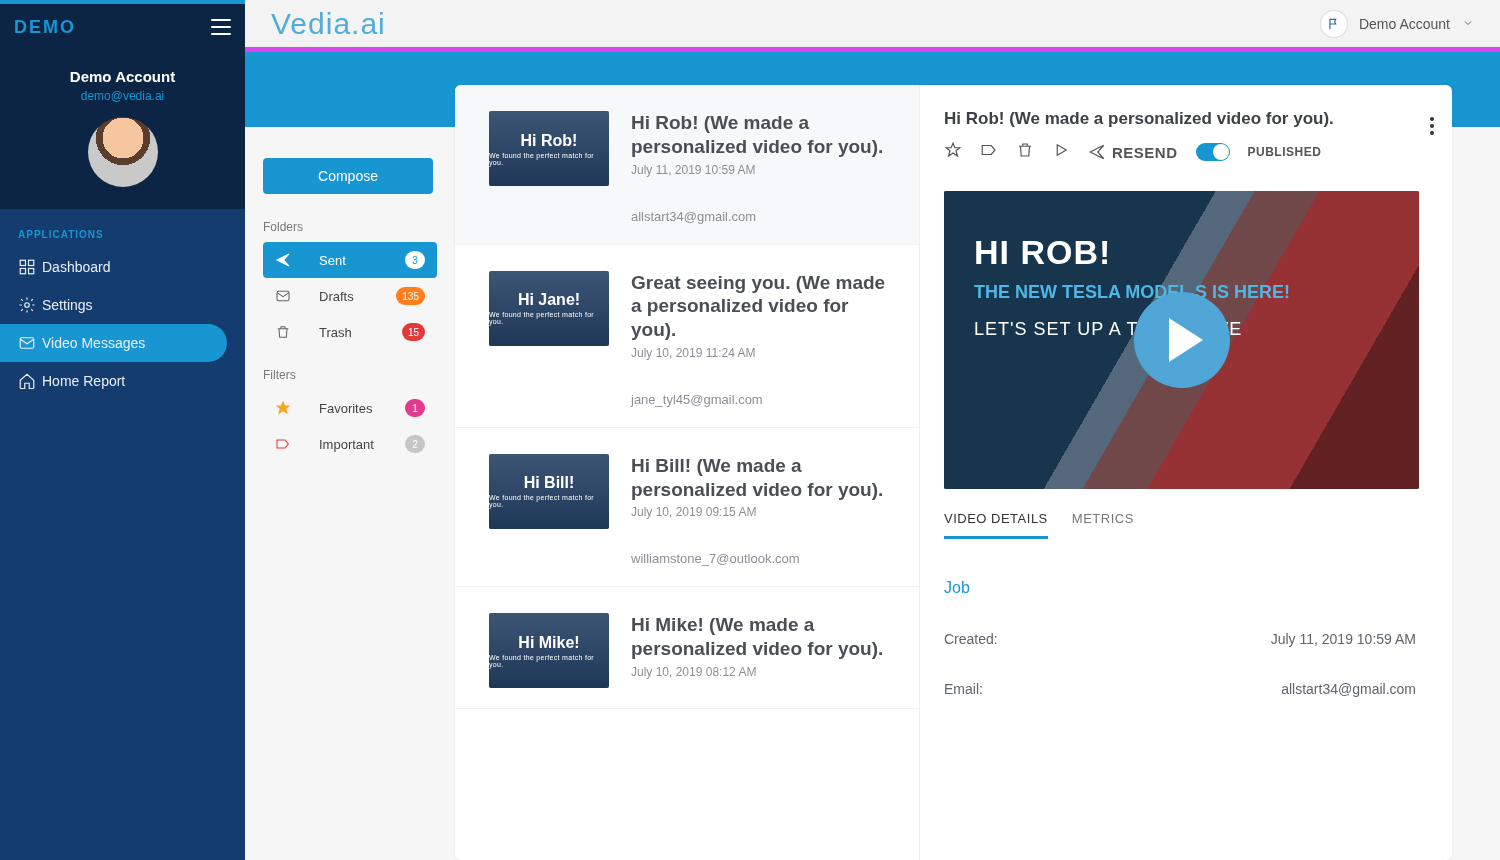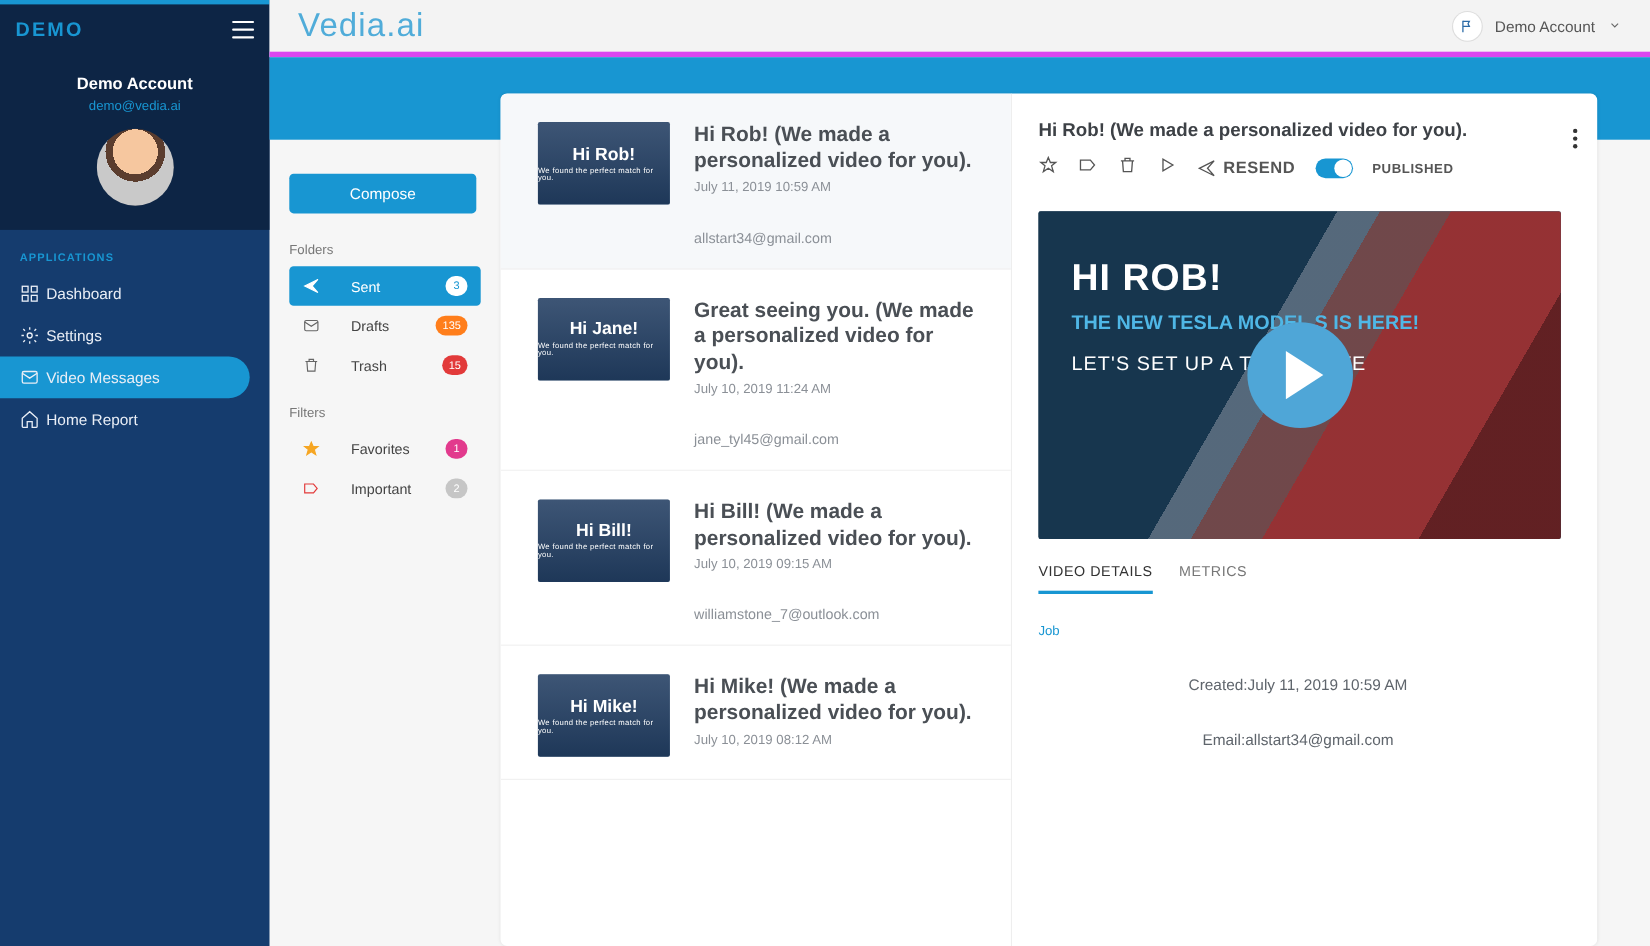--- a/index.html
+++ b/index.html
@@ -142,22 +142,22 @@
   .playbtn{
     position:absolute;left:50%;top:50%;transform:translate(-50%,-50%);
     width:96px;height:96px;border-radius:50%;background:#4fa6d7;display:flex;align-items:center;justify-content:center;
   }
   .playbtn::after{
     content:"";width:0;height:0;border-left:34px solid #fff;border-top:22px solid transparent;border-bottom:22px solid transparent;margin-left:8px;
   }
   .tabs{display:flex;gap:24px;margin-top:22px;font-size:13px;color:#777;}
   .tab{padding-bottom:10px;cursor:pointer;letter-spacing:.5px;}
   .tab.active{color:#333;border-bottom:3px solid #1896d2;}
-  .section-h{color:#1896d2;font-size:12px;margin-top:26px;}
-  .kv{display:flex;justify-content:center;font-size:14px;color:#5f656c;margin-top:34px;padding-right:8px;}
+  .section-h{color:#1896d2;font-size:16px;margin-top:40px;}
+  .kv{display:flex;justify-content:space-between;font-size:14px;color:#5f656c;margin-top:34px;padding-right:8px;}
   .kv+.kv{margin-top:34px;}
 </style>
 </head>
 <body>
 
 <div class="sidebar">
   <div class="sidebar-top">
     <span class="demo-tag">DEMO</span>
     <div class="hamburger">
         <span></span>

